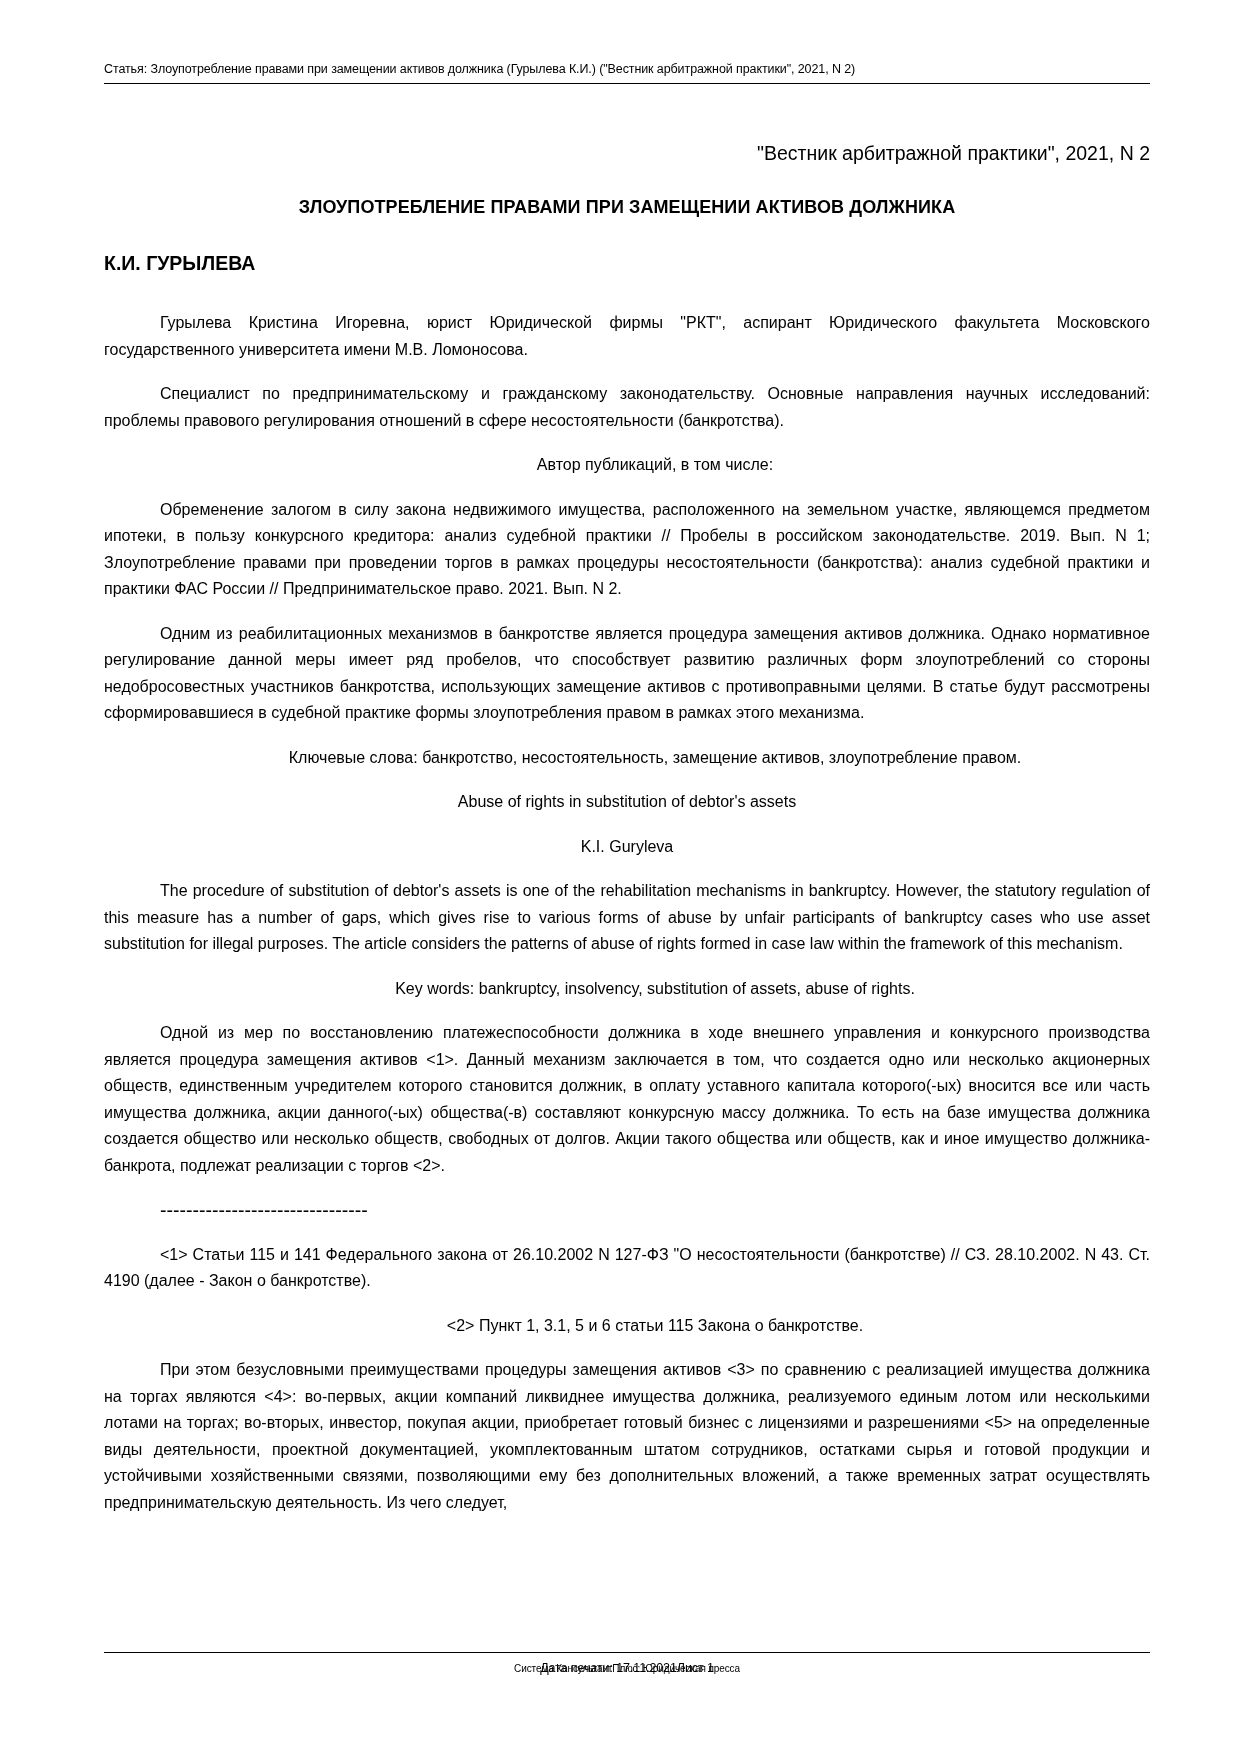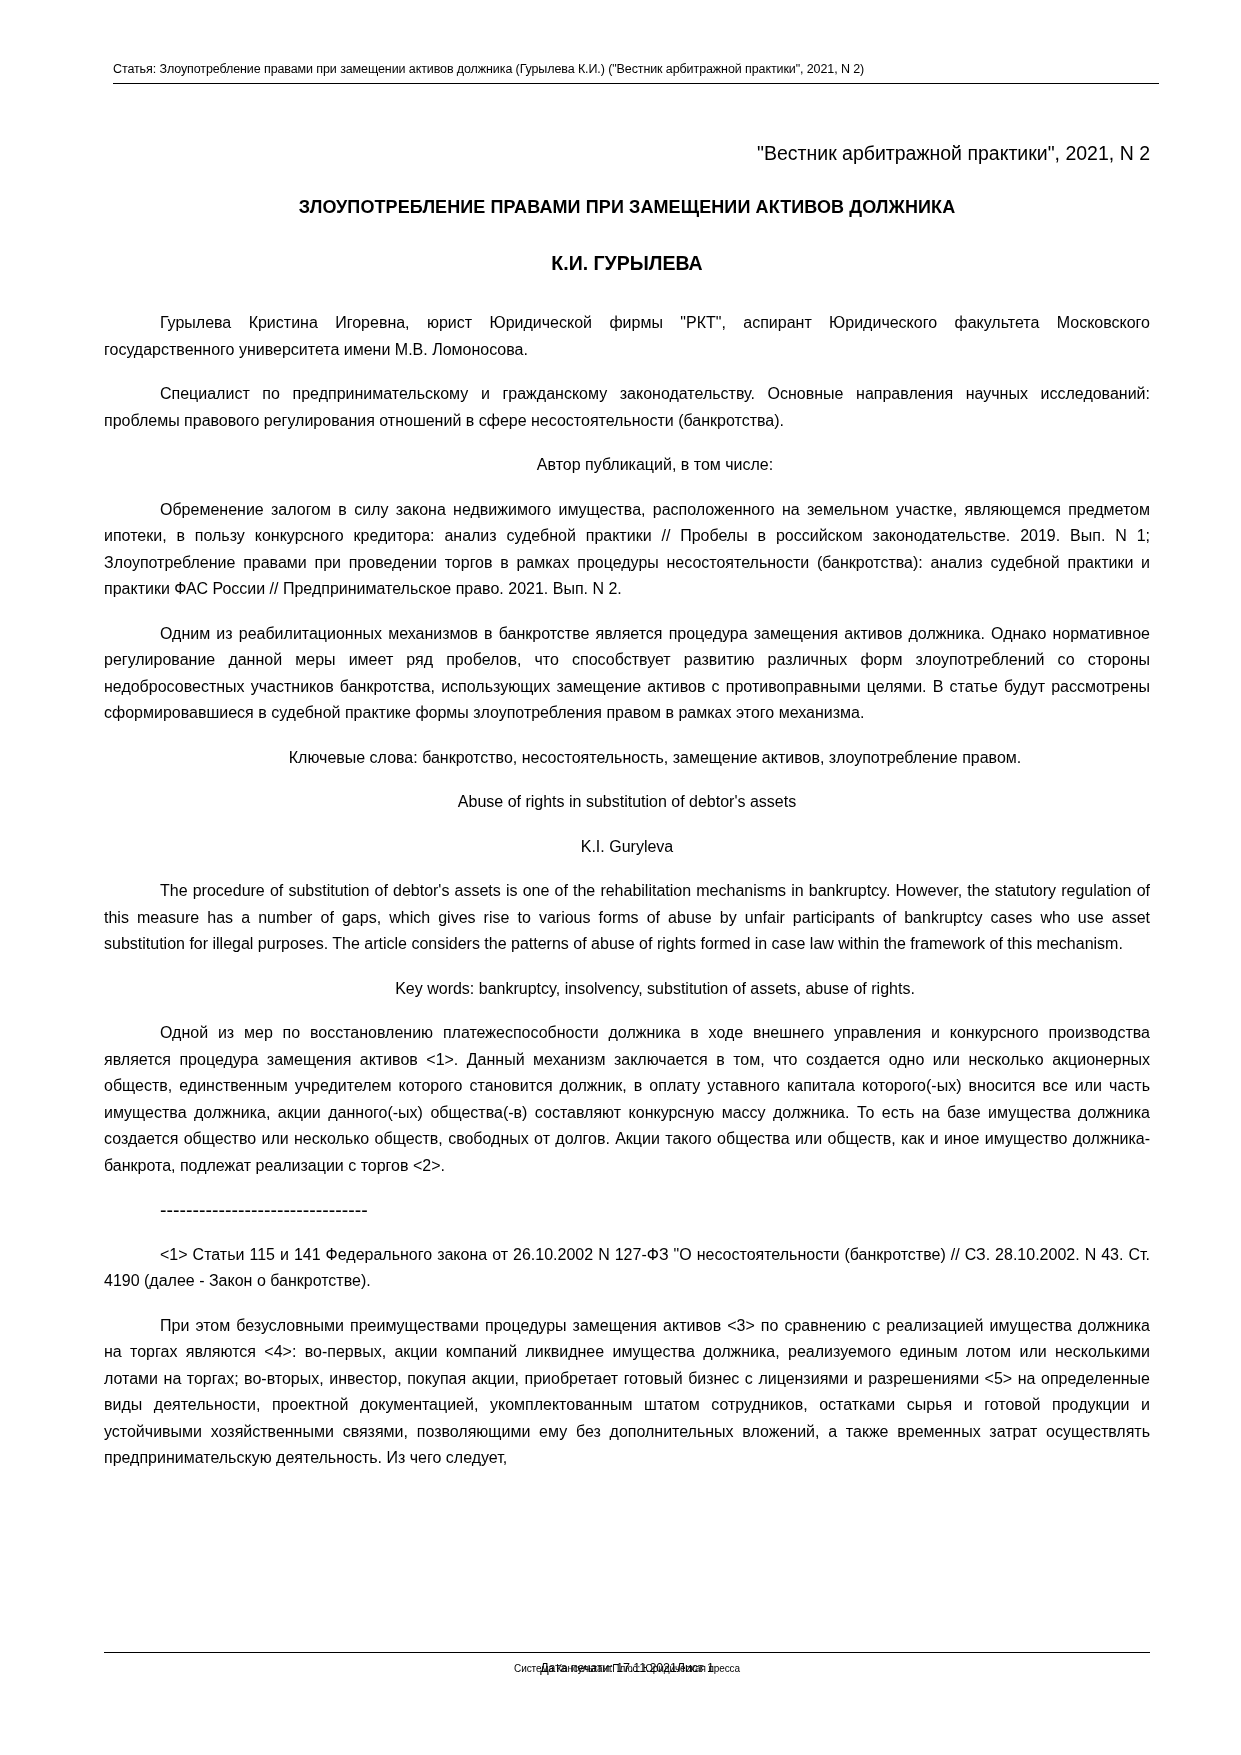--- a/index.html
+++ b/index.html
@@ -26,21 +26,21 @@
     position: absolute;
     left: 104px;
     top: 0;
     width: 1046px;
     height: 1755px;
   }
   
   .doc-header {
     position: absolute;
     top: 62px;
-    left: 9px;
+    left: 0;
     width: 1046px;
   }
   .doc-header-text {
     font-size: 12.5px;
     line-height: 15px;
     color: #000;
     white-space: nowrap;
     letter-spacing: -0.1px;
   }
   .doc-header-rule {
@@ -93,21 +93,20 @@
   }
   .article-title {
     text-align: center;
     font-size: 18px;
     font-weight: bold;
     line-height: 26px;
     margin: 0 0 30px 0;
     letter-spacing: 0.1px;
   }
   .author-heading {
-    text-align: center;
     font-size: 19.5px;
     font-weight: bold;
     line-height: 26px;
     margin: 0 0 34px 0;
   }
   p.para {
     margin: 0 0 18px 0;
     font-size: 16px;
     line-height: 26.5px;
     text-align: justify;
@@ -167,20 +166,21 @@
       <p class="para">The procedure of substitution of debtor's assets is one of the rehabilitation mechanisms in bankruptcy. However, the statutory regulation of this measure has a number of gaps, which gives rise to various forms of abuse by unfair participants of bankruptcy cases who use asset substitution for illegal purposes. The article considers the patterns of abuse of rights formed in case law within the framework of this mechanism.</p>
 
       <p class="para tight">Key words: bankruptcy, insolvency, substitution of assets, abuse of rights.</p>
 
       <p class="para">Одной из мер по восстановлению платежеспособности должника в ходе внешнего управления и конкурсного производства является процедура замещения активов &lt;1&gt;. Данный механизм заключается в том, что создается одно или несколько акционерных обществ, единственным учредителем которого становится должник, в оплату уставного капитала которого(-ых) вносится все или часть имущества должника, акции данного(-ых) общества(-в) составляют конкурсную массу должника. То есть на базе имущества должника создается общество или несколько обществ, свободных от долгов. Акции такого общества или обществ, как и иное имущество должника-банкрота, подлежат реализации с торгов &lt;2&gt;.</p>
 
       <div class="sep-dashes">--------------------------------</div>
 
       <p class="para">&lt;1&gt; Статьи 115 и 141 Федерального закона от 26.10.2002 N 127-ФЗ "О несостоятельности (банкротстве) // СЗ. 28.10.2002. N 43. Ст. 4190 (далее - Закон о банкротстве).</p>
 
+      <p class="para tight">&lt;2&gt; Пункт 1, 3.1, 5 и 6 статьи 115 Закона о банкротстве.</p>
 
       <p class="para">При этом безусловными преимуществами процедуры замещения активов &lt;3&gt; по сравнению с реализацией имущества должника на торгах являются &lt;4&gt;: во-первых, акции компаний ликвиднее имущества должника, реализуемого единым лотом или несколькими лотами на торгах; во-вторых, инвестор, покупая акции, приобретает готовый бизнес с лицензиями и разрешениями &lt;5&gt; на определенные виды деятельности, проектной документацией, укомплектованным штатом сотрудников, остатками сырья и готовой продукции и устойчивыми хозяйственными связями, позволяющими ему без дополнительных вложений, а также временных затрат осуществлять предпринимательскую деятельность. Из чего следует,</p>
 
     </div>
 
     <div class="doc-footer">
       <div class="doc-footer-rule"></div>
       <div class="doc-footer-row">
         <div class="doc-footer-left">Дата печати: 17.11.2021</div>
         <div class="doc-footer-center">Система КонсультантПлюс: Юридическая пресса</div>

